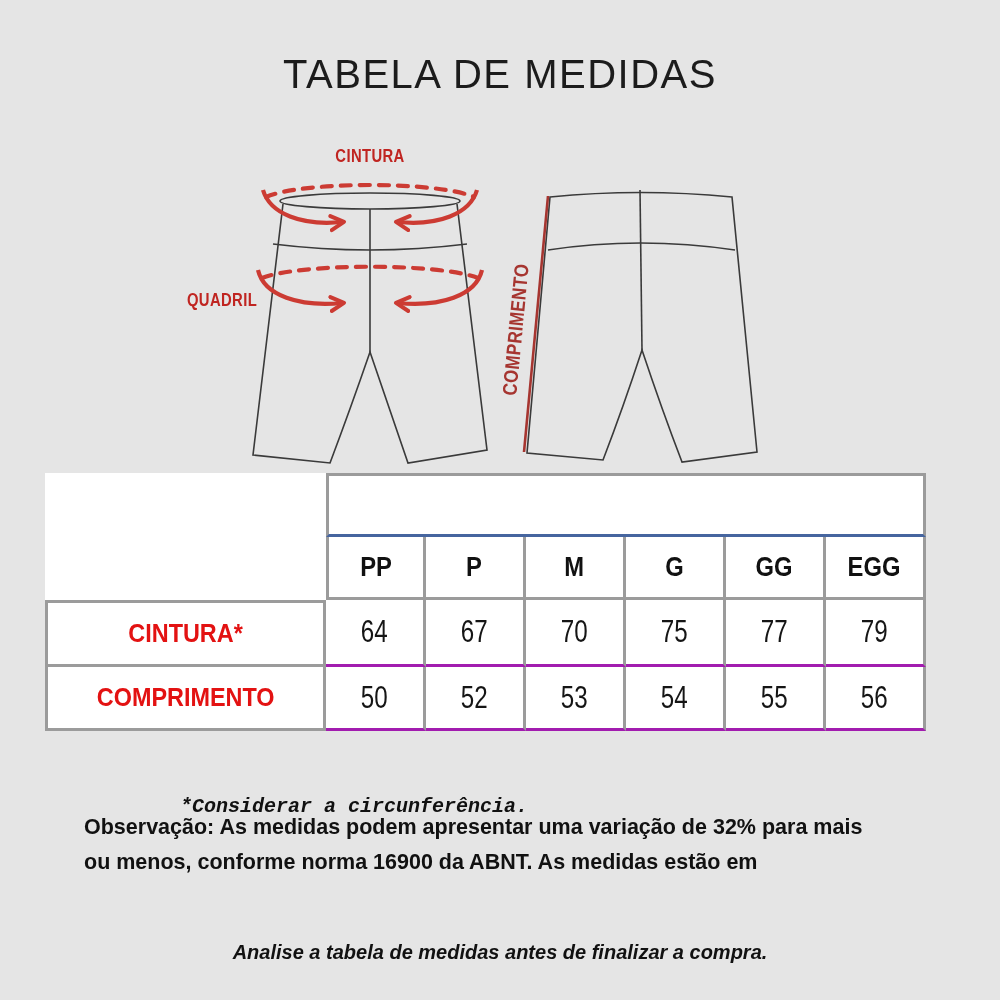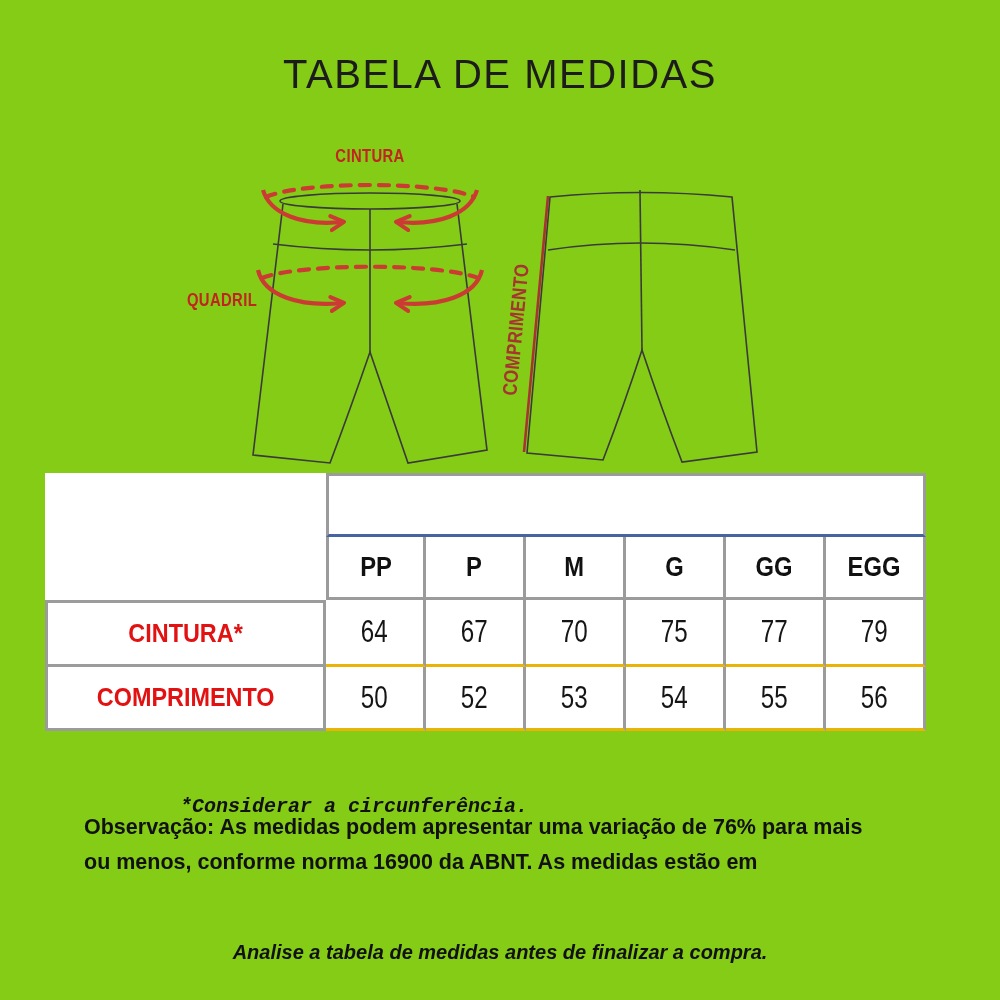--- a/index.html
+++ b/index.html
@@ -1,17 +1,17 @@
 <!DOCTYPE html>
 <html><head>
 <meta charset="utf-8">
 <style>
   html,body { margin:0; padding:0; background:#ffffff; }
   #page {
-    position:relative; width:1000px; height:1000px; background:#84cc16;
+    position:relative; width:1000px; height:1000px; background:#e5e5e5;
     font-family:"Liberation Sans", sans-serif; overflow:hidden;
   }
 
   
   #main-title {
     position:absolute; left:0; top:52px; width:1000px;
     text-align:center; font-size:40px; font-weight:400; color:#1c1c1c;
     letter-spacing:1.5px;
   }
 
@@ -47,21 +47,21 @@
     background:#dbe5f2; height:52px;
     border-right:3px solid #9b9b9b; border-bottom:3px solid #9b9b9b;
   }
   td.size-cell.first { border-left:3px solid #9b9b9b; }
   td.label-cell {
     height:53px; border-left:3px solid #9b9b9b;
     border-right:3px solid #9b9b9b; border-bottom:3px solid #9b9b9b;
   }
   td.label-cell.first-row { border-top:3px solid #9b9b9b;margin-left:19px; }
   td.value-cell {
-    height:53px; border-right:3px solid #9b9b9b; border-bottom:3px solid #eab308;
+    height:53px; border-right:3px solid #9b9b9b; border-bottom:3px solid #a21caf;
   }
   .t-title-txt { color:#ffffff; font-weight:bold; font-size:27px; letter-spacing:.5px; }
   .size-txt {
     display:inline-block; font-weight:bold; font-size:27px; color:#111111;
     transform:scaleX(.88); transform-origin:center;
   }
   .label-txt {
     display:inline-block; font-weight:bold; font-size:26px; color:#e31212;
     transform:scaleX(.9); transform-origin:center; white-space:nowrap;
   }
@@ -174,19 +174,19 @@
       <td class="value-cell"><span class="num-txt">54</span></td>
       <td class="value-cell"><span class="num-txt">55</span></td>
       <td class="value-cell"><span class="num-txt">56</span></td>
     </tr>
   </tbody>
     </table>
 
   <div id="footnote">*Considerar a circunferência.</div>
 
   <div id="observation">
-    <div>Observação: As medidas podem apresentar uma variação de 76% para mais</div>
+    <div>Observação: As medidas podem apresentar uma variação de 32% para mais</div>
     <div>ou menos, conforme norma 16900 da ABNT. As medidas estão em</div>
   </div>
 
   <div id="final-note">Analise a tabela de medidas antes de finalizar a compra.</div>
 
 </div>
 
 </body></html>

